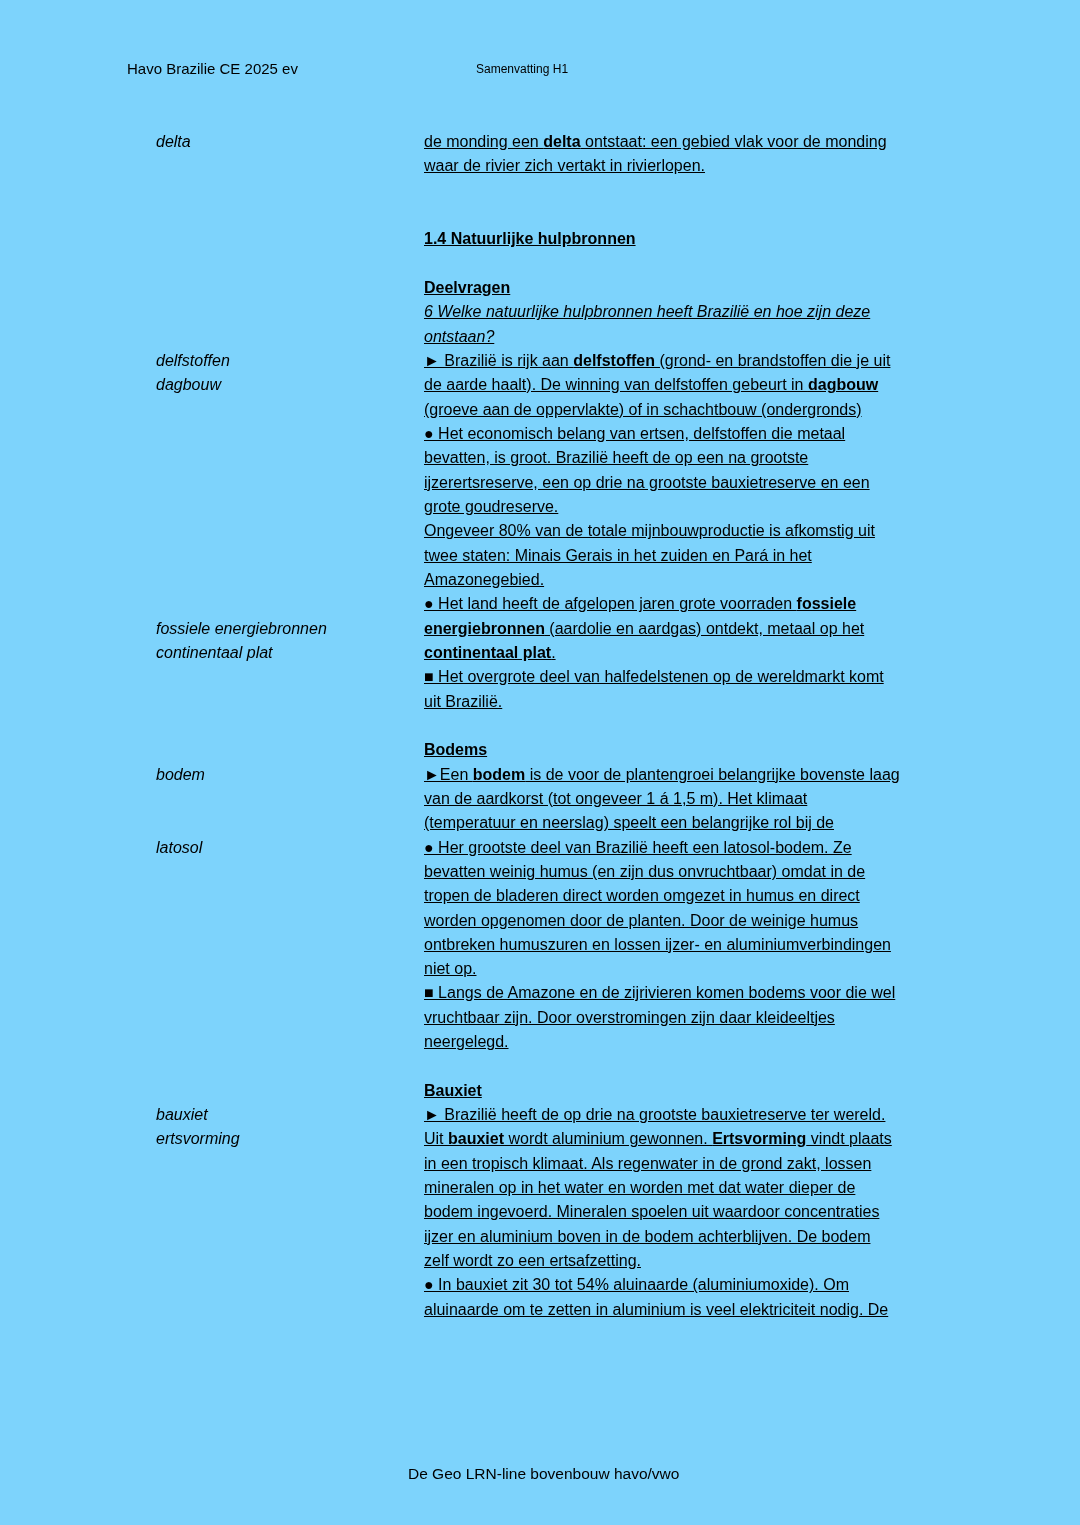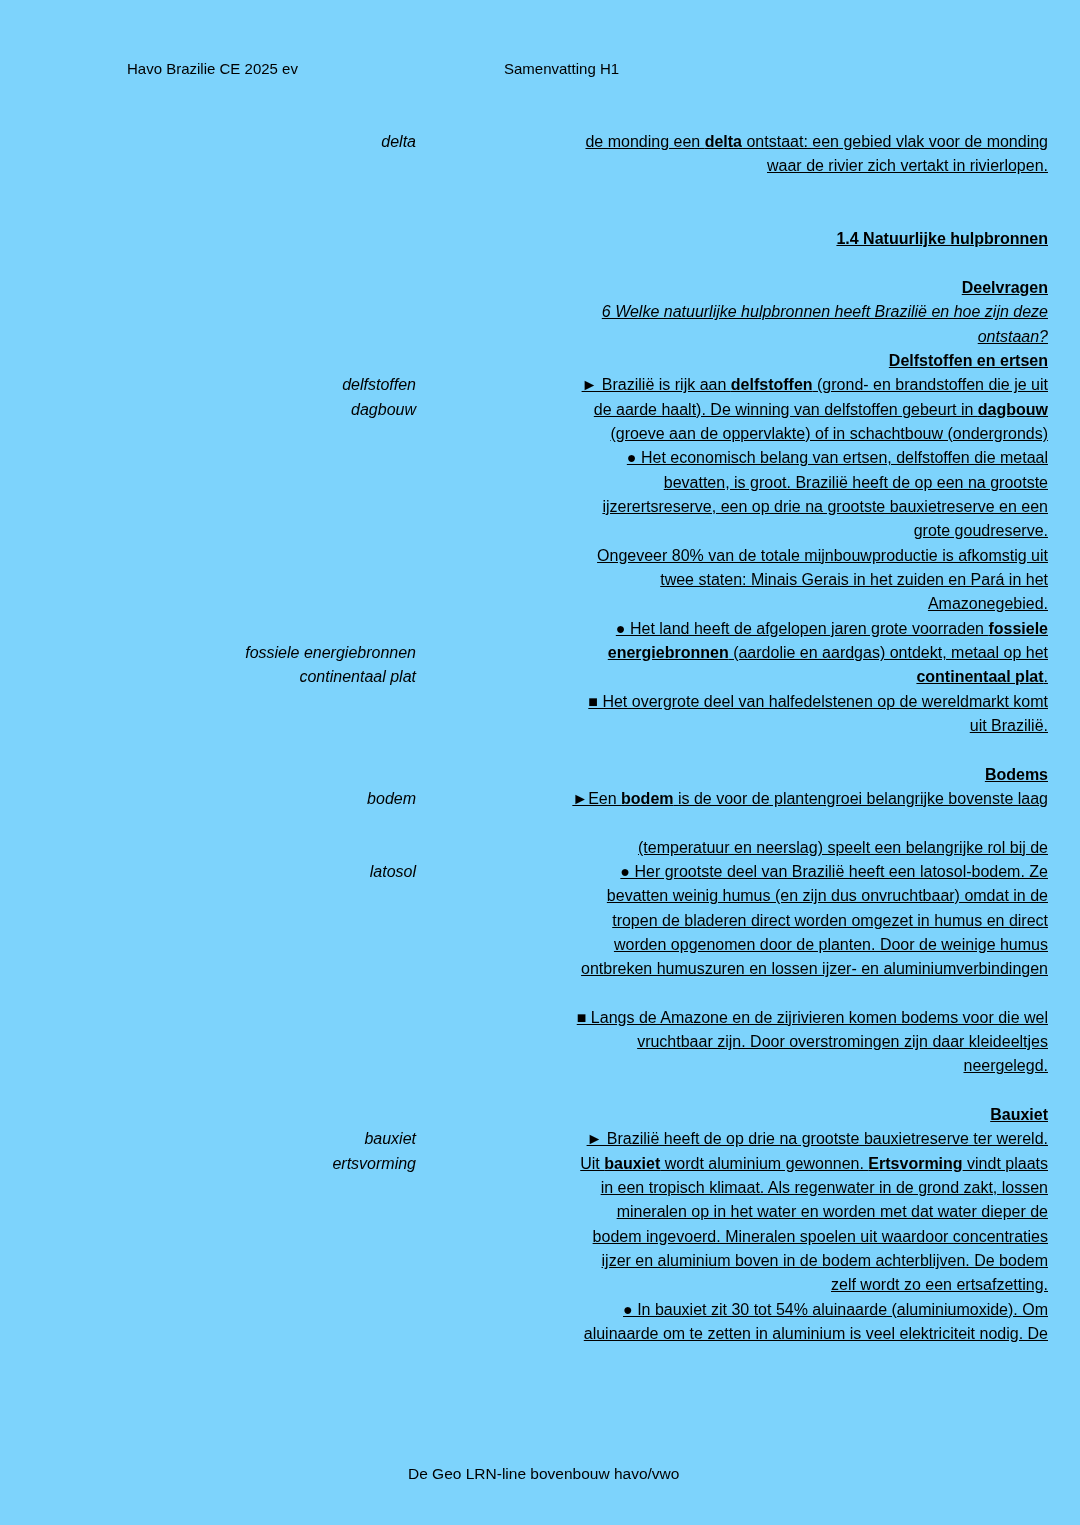--- a/index.html
+++ b/index.html
@@ -19,32 +19,31 @@
   .header-left {
     position: absolute;
     left: 127px;
     top: 60px;
     font-size: 15px;
     line-height: 18px;
     white-space: pre;
   }
   .header-center {
     position: absolute;
-    left: 504px;
+    left: 476px;
     top: 60px;
-    font-size: 15px;
+    font-size: 12px;
     line-height: 18px;
     white-space: pre;
   }
   .doc-body {
     position: absolute;
-    left: 148px;
+    left: 156px;
     top: 130px;
     width: 900px;
-    text-align: right;
   }
   .line-row {
     display: flex;
     height: 24.34px;
     line-height: 24.34px;
     font-size: 16px;
     white-space: pre;
   }
   .margin-cell {
     flex: 0 0 268px;
@@ -76,47 +75,46 @@
   <div class="doc-body">
       <div class="line-row"><span class="margin-cell">delta</span><span class="text-cell"><span>de monding een </span><span class="bold">delta</span><span> ontstaat: een gebied vlak voor de monding</span></span></div>
       <div class="line-row"><span class="margin-cell"></span><span class="text-cell"><span>waar de rivier zich vertakt in rivierlopen.</span></span></div>
       <div class="line-row"><span class="margin-cell"></span><span class="text-cell"></span></div>
       <div class="line-row"><span class="margin-cell"></span><span class="text-cell"></span></div>
       <div class="line-row"><span class="margin-cell"></span><span class="text-cell"><span class="bold">1.4 Natuurlijke hulpbronnen</span></span></div>
       <div class="line-row"><span class="margin-cell"></span><span class="text-cell"></span></div>
       <div class="line-row"><span class="margin-cell"></span><span class="text-cell"><span class="bold">Deelvragen</span></span></div>
       <div class="line-row"><span class="margin-cell"></span><span class="text-cell"><span class="italic">6 Welke natuurlijke hulpbronnen heeft Brazilië en hoe zijn deze</span></span></div>
       <div class="line-row"><span class="margin-cell"></span><span class="text-cell"><span class="italic">ontstaan?</span></span></div>
-      <div class="line-row"><span class="margin-cell"></span><span class="text-cell"><span class="bold">Delfstoffen en ertsen</span></span></div>
       <div class="line-row"><span class="margin-cell">delfstoffen</span><span class="text-cell"><span>► Brazilië is rijk aan </span><span class="bold">delfstoffen</span><span> (grond- en brandstoffen die je uit</span></span></div>
       <div class="line-row"><span class="margin-cell">dagbouw</span><span class="text-cell"><span>de aarde haalt). De winning van delfstoffen gebeurt in </span><span class="bold">dagbouw</span></span></div>
       <div class="line-row"><span class="margin-cell"></span><span class="text-cell"><span>(groeve aan de oppervlakte) of in schachtbouw (ondergronds)</span></span></div>
       <div class="line-row"><span class="margin-cell"></span><span class="text-cell"><span>● Het economisch belang van ertsen, delfstoffen die metaal</span></span></div>
       <div class="line-row"><span class="margin-cell"></span><span class="text-cell"><span>bevatten, is groot. Brazilië heeft de op een na grootste</span></span></div>
       <div class="line-row"><span class="margin-cell"></span><span class="text-cell"><span>ijzerertsreserve, een op drie na grootste bauxietreserve en een</span></span></div>
       <div class="line-row"><span class="margin-cell"></span><span class="text-cell"><span>grote goudreserve.</span></span></div>
       <div class="line-row"><span class="margin-cell"></span><span class="text-cell"><span>Ongeveer 80% van de totale mijnbouwproductie is afkomstig uit</span></span></div>
       <div class="line-row"><span class="margin-cell"></span><span class="text-cell"><span>twee staten: Minais Gerais in het zuiden en Pará in het</span></span></div>
       <div class="line-row"><span class="margin-cell"></span><span class="text-cell"><span>Amazonegebied.</span></span></div>
       <div class="line-row"><span class="margin-cell"></span><span class="text-cell"><span>● Het land heeft de afgelopen jaren grote voorraden </span><span class="bold">fossiele</span></span></div>
       <div class="line-row"><span class="margin-cell">fossiele energiebronnen</span><span class="text-cell"><span class="bold">energiebronnen</span><span> (aardolie en aardgas) ontdekt, metaal op het</span></span></div>
       <div class="line-row"><span class="margin-cell">continentaal plat</span><span class="text-cell"><span class="bold">continentaal plat</span><span>.</span></span></div>
       <div class="line-row"><span class="margin-cell"></span><span class="text-cell"><span>■ Het overgrote deel van halfedelstenen op de wereldmarkt komt</span></span></div>
       <div class="line-row"><span class="margin-cell"></span><span class="text-cell"><span>uit Brazilië.</span></span></div>
       <div class="line-row"><span class="margin-cell"></span><span class="text-cell"></span></div>
       <div class="line-row"><span class="margin-cell"></span><span class="text-cell"><span class="bold">Bodems</span></span></div>
       <div class="line-row"><span class="margin-cell">bodem</span><span class="text-cell"><span>►Een </span><span class="bold">bodem</span><span> is de voor de plantengroei belangrijke bovenste laag</span></span></div>
-      <div class="line-row"><span class="margin-cell"></span></div>
+      <div class="line-row"><span class="margin-cell"></span><span class="text-cell"><span>van de aardkorst (tot ongeveer 1 á 1,5 m). Het klimaat</span></span></div>
       <div class="line-row"><span class="margin-cell"></span><span class="text-cell"><span>(temperatuur en neerslag) speelt een belangrijke rol bij de</span></span></div>
       <div class="line-row"><span class="margin-cell">latosol</span><span class="text-cell"><span>● Her grootste deel van Brazilië heeft een latosol-bodem. Ze</span></span></div>
       <div class="line-row"><span class="margin-cell"></span><span class="text-cell"><span>bevatten weinig humus (en zijn dus onvruchtbaar) omdat in de</span></span></div>
       <div class="line-row"><span class="margin-cell"></span><span class="text-cell"><span>tropen de bladeren direct worden omgezet in humus en direct</span></span></div>
       <div class="line-row"><span class="margin-cell"></span><span class="text-cell"><span>worden opgenomen door de planten. Door de weinige humus</span></span></div>
       <div class="line-row"><span class="margin-cell"></span><span class="text-cell"><span>ontbreken humuszuren en lossen ijzer- en aluminiumverbindingen</span></span></div>
-      <div class="line-row"><span class="margin-cell"></span></div>
+      <div class="line-row"><span class="margin-cell"></span><span class="text-cell"><span>niet op.</span></span></div>
       <div class="line-row"><span class="margin-cell"></span><span class="text-cell"><span>■ Langs de Amazone en de zijrivieren komen bodems voor die wel</span></span></div>
       <div class="line-row"><span class="margin-cell"></span><span class="text-cell"><span>vruchtbaar zijn. Door overstromingen zijn daar kleideeltjes</span></span></div>
       <div class="line-row"><span class="margin-cell"></span><span class="text-cell"><span>neergelegd.</span></span></div>
       <div class="line-row"><span class="margin-cell"></span><span class="text-cell"></span></div>
       <div class="line-row"><span class="margin-cell"></span><span class="text-cell"><span class="bold">Bauxiet</span></span></div>
       <div class="line-row"><span class="margin-cell">bauxiet</span><span class="text-cell"><span>► Brazilië heeft de op drie na grootste bauxietreserve ter wereld.</span></span></div>
       <div class="line-row"><span class="margin-cell">ertsvorming</span><span class="text-cell"><span>Uit </span><span class="bold">bauxiet</span><span> wordt aluminium gewonnen. </span><span class="bold">Ertsvorming</span><span> vindt plaats</span></span></div>
       <div class="line-row"><span class="margin-cell"></span><span class="text-cell"><span>in een tropisch klimaat. Als regenwater in de grond zakt, lossen</span></span></div>
       <div class="line-row"><span class="margin-cell"></span><span class="text-cell"><span>mineralen op in het water en worden met dat water dieper de</span></span></div>
       <div class="line-row"><span class="margin-cell"></span><span class="text-cell"><span>bodem ingevoerd. Mineralen spoelen uit waardoor concentraties</span></span></div>

